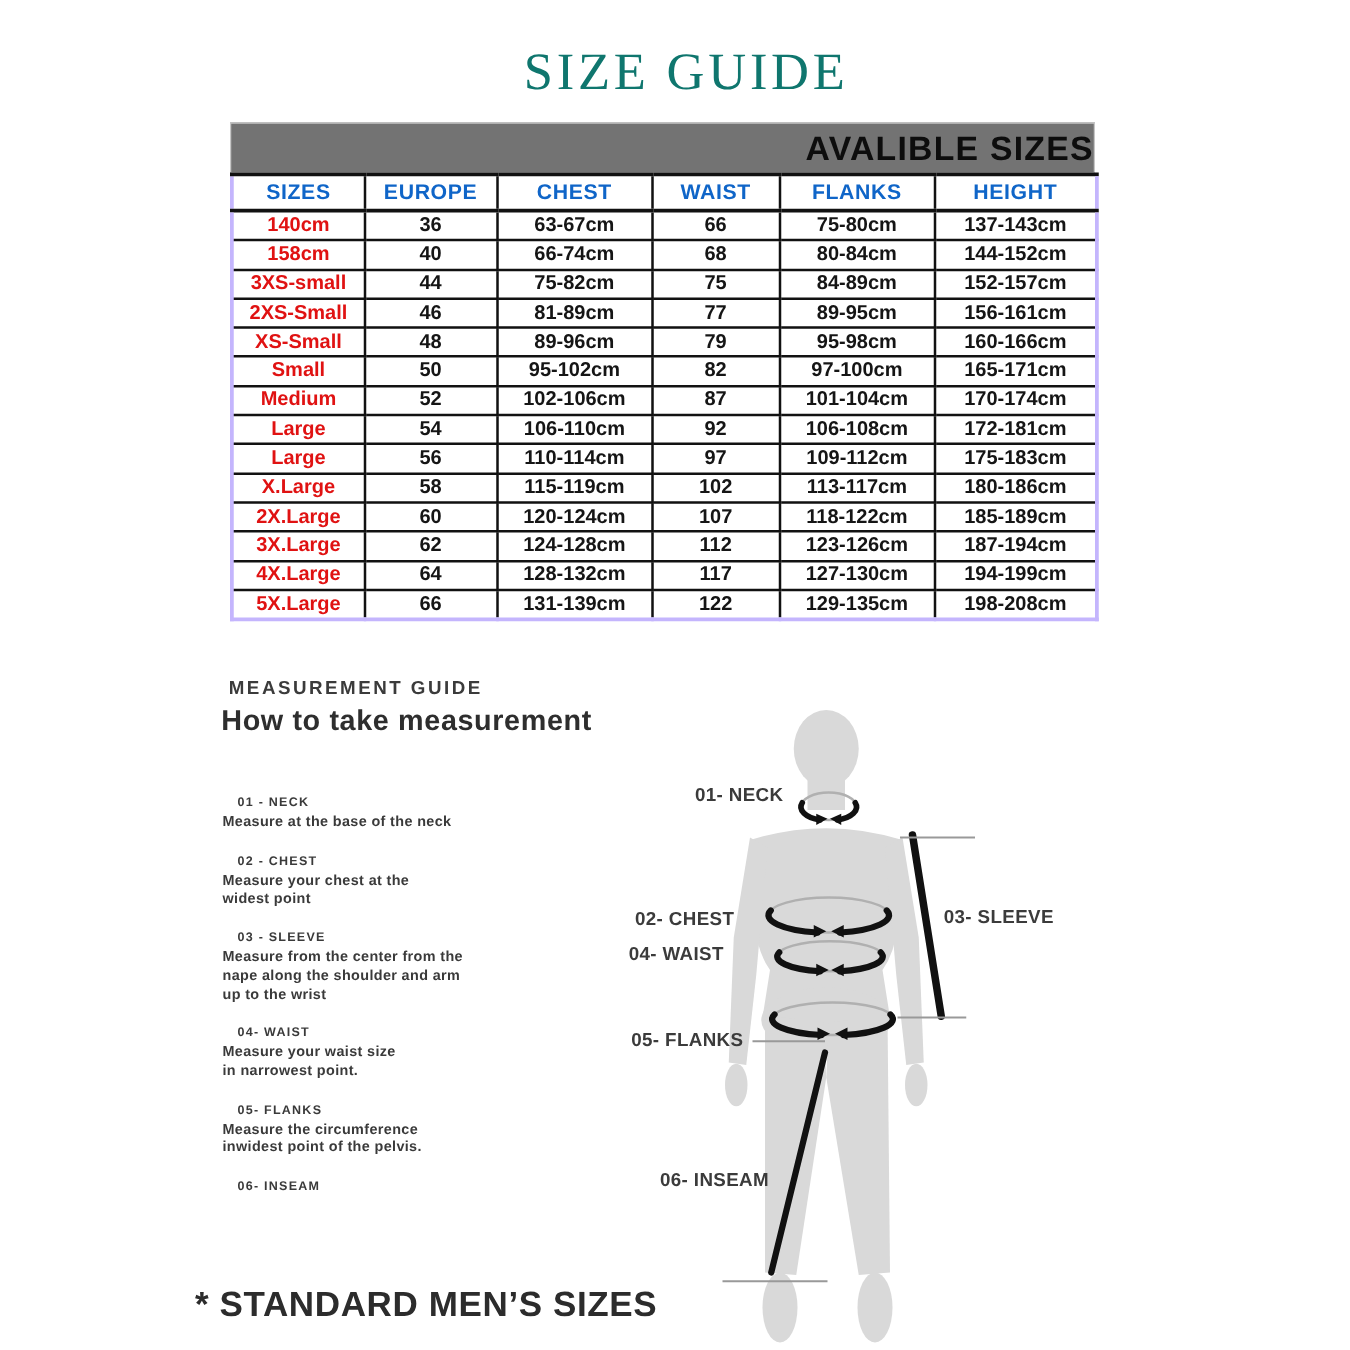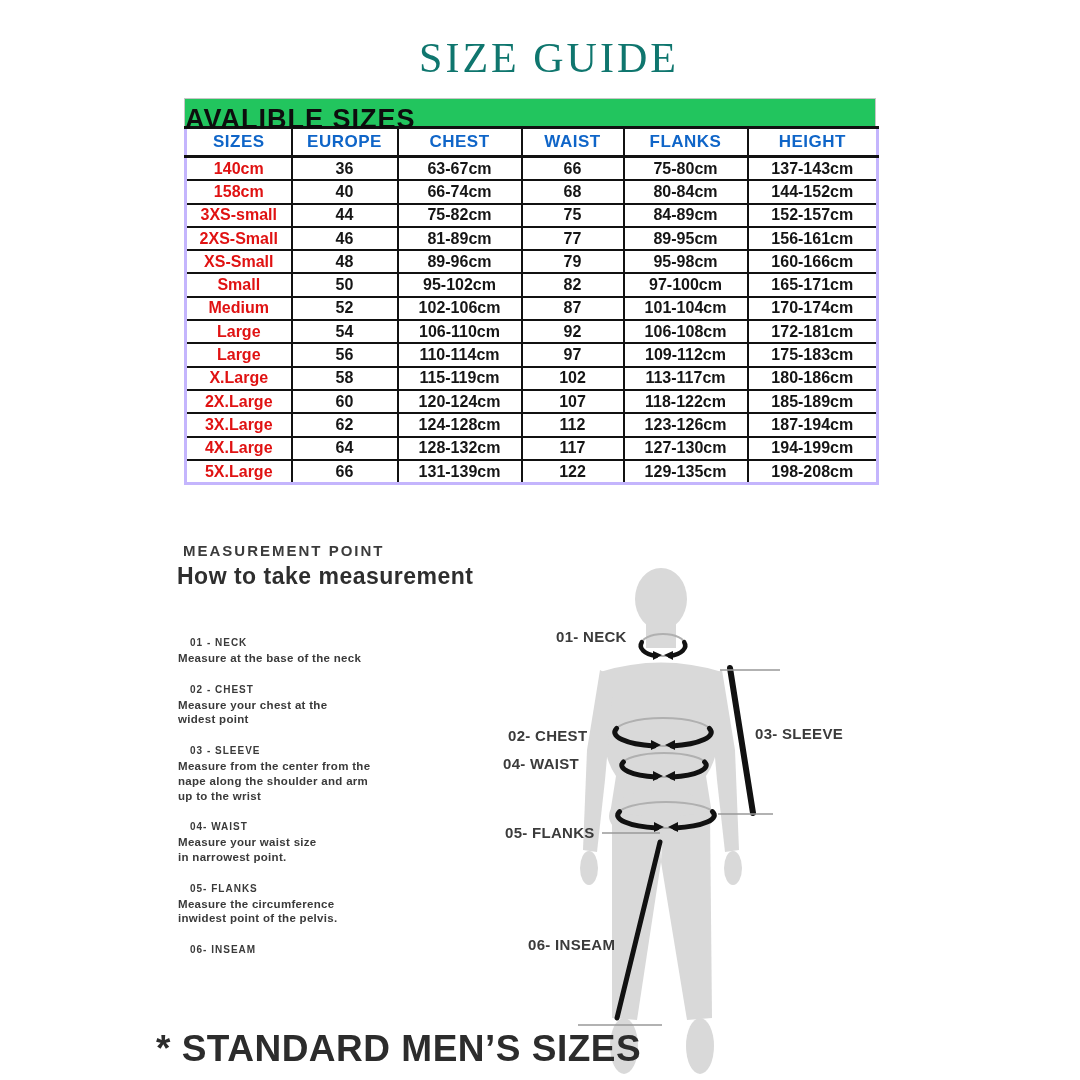--- a/index.html
+++ b/index.html
@@ -9,22 +9,22 @@
   }
   .main-title{
     position:absolute;top:20px;left:0;width:1070px;text-align:center;
     font-family:"Liberation Serif",serif;font-weight:normal;
     font-size:42px;color:#0f766e;letter-spacing:3px;margin:14px;
   }
   
   .table-wrap{position:absolute;left:184px;top:98px;width:692px;}
   .table-title{
     box-sizing:border-box;border:1px solid #c6c6c6;border-bottom:none;
-    height:28px;line-height:40px;text-align:left;font-weight:bold;
-    font-size:27px;letter-spacing:1px;color:#0d0d0d;background:#22c55e;
+    height:40px;line-height:40px;text-align:right;font-weight:bold;
+    font-size:27px;letter-spacing:1px;color:#0d0d0d;background:#737373;
   }
   table.size-table{
     border-collapse:collapse;table-layout:fixed;width:692px;
     border:3px solid #c4b5fd;
   }
   .size-table th{
     border:2px solid #111;border-top:3px solid #111;border-bottom:3px solid #111;
     height:26px;font-size:17px;font-weight:bold;color:var(--header-blue,#0f65c8);
     text-align:center;padding:0;letter-spacing:0.5px;
   }
@@ -47,21 +47,21 @@
   .m-label{
     font-size:10px;font-weight:bold;color:#3a3a3a;letter-spacing:1px;
     margin-bottom:3px;
     margin-left:12px;
   }
   .m-desc{
     font-size:11.5px;font-weight:bold;color:#3a3a3a;line-height:1.28;
     white-space:pre-line;letter-spacing:0.3px;
   }
   .footnote{
-    position:absolute;left:156px;top:1028px;font-size:37px;font-weight:bold;
+    position:absolute;left:156px;top:1028px;font-size:28px;font-weight:bold;
     color:#2c2c2c;letter-spacing:0.5px;
   }
   
   .figure-svg{position:absolute;left:440px;top:550px;}
   .fig-label{
     position:absolute;font-size:15px;font-weight:bold;color:#3b3b3b;
     white-space:nowrap;letter-spacing:0.3px;
   }
   .fl-neck{left:556px;top:628px;}
   .fl-chest{left:508px;top:727px;}
@@ -208,21 +208,21 @@
             <td>66</td>
             <td>131-139cm</td>
             <td>122</td>
             <td>129-135cm</td>
             <td>198-208cm</td>
           </tr>
         </tbody>
     </table>
   </div>
 
-  <div class="m-heading">MEASUREMENT POINT</div>
+  <div class="m-heading">MEASUREMENT GUIDE</div>
   <div class="m-subheading">How to take measurement</div>
   <div class="measurement-list">
       <div class="m-item">
         <div class="m-label">01 - NECK</div>
         <div class="m-desc">Measure at the base of the neck</div>
       </div>
       <div class="m-item">
         <div class="m-label">02 - CHEST</div>
         <div class="m-desc">Measure your chest at the
 widest point</div>

